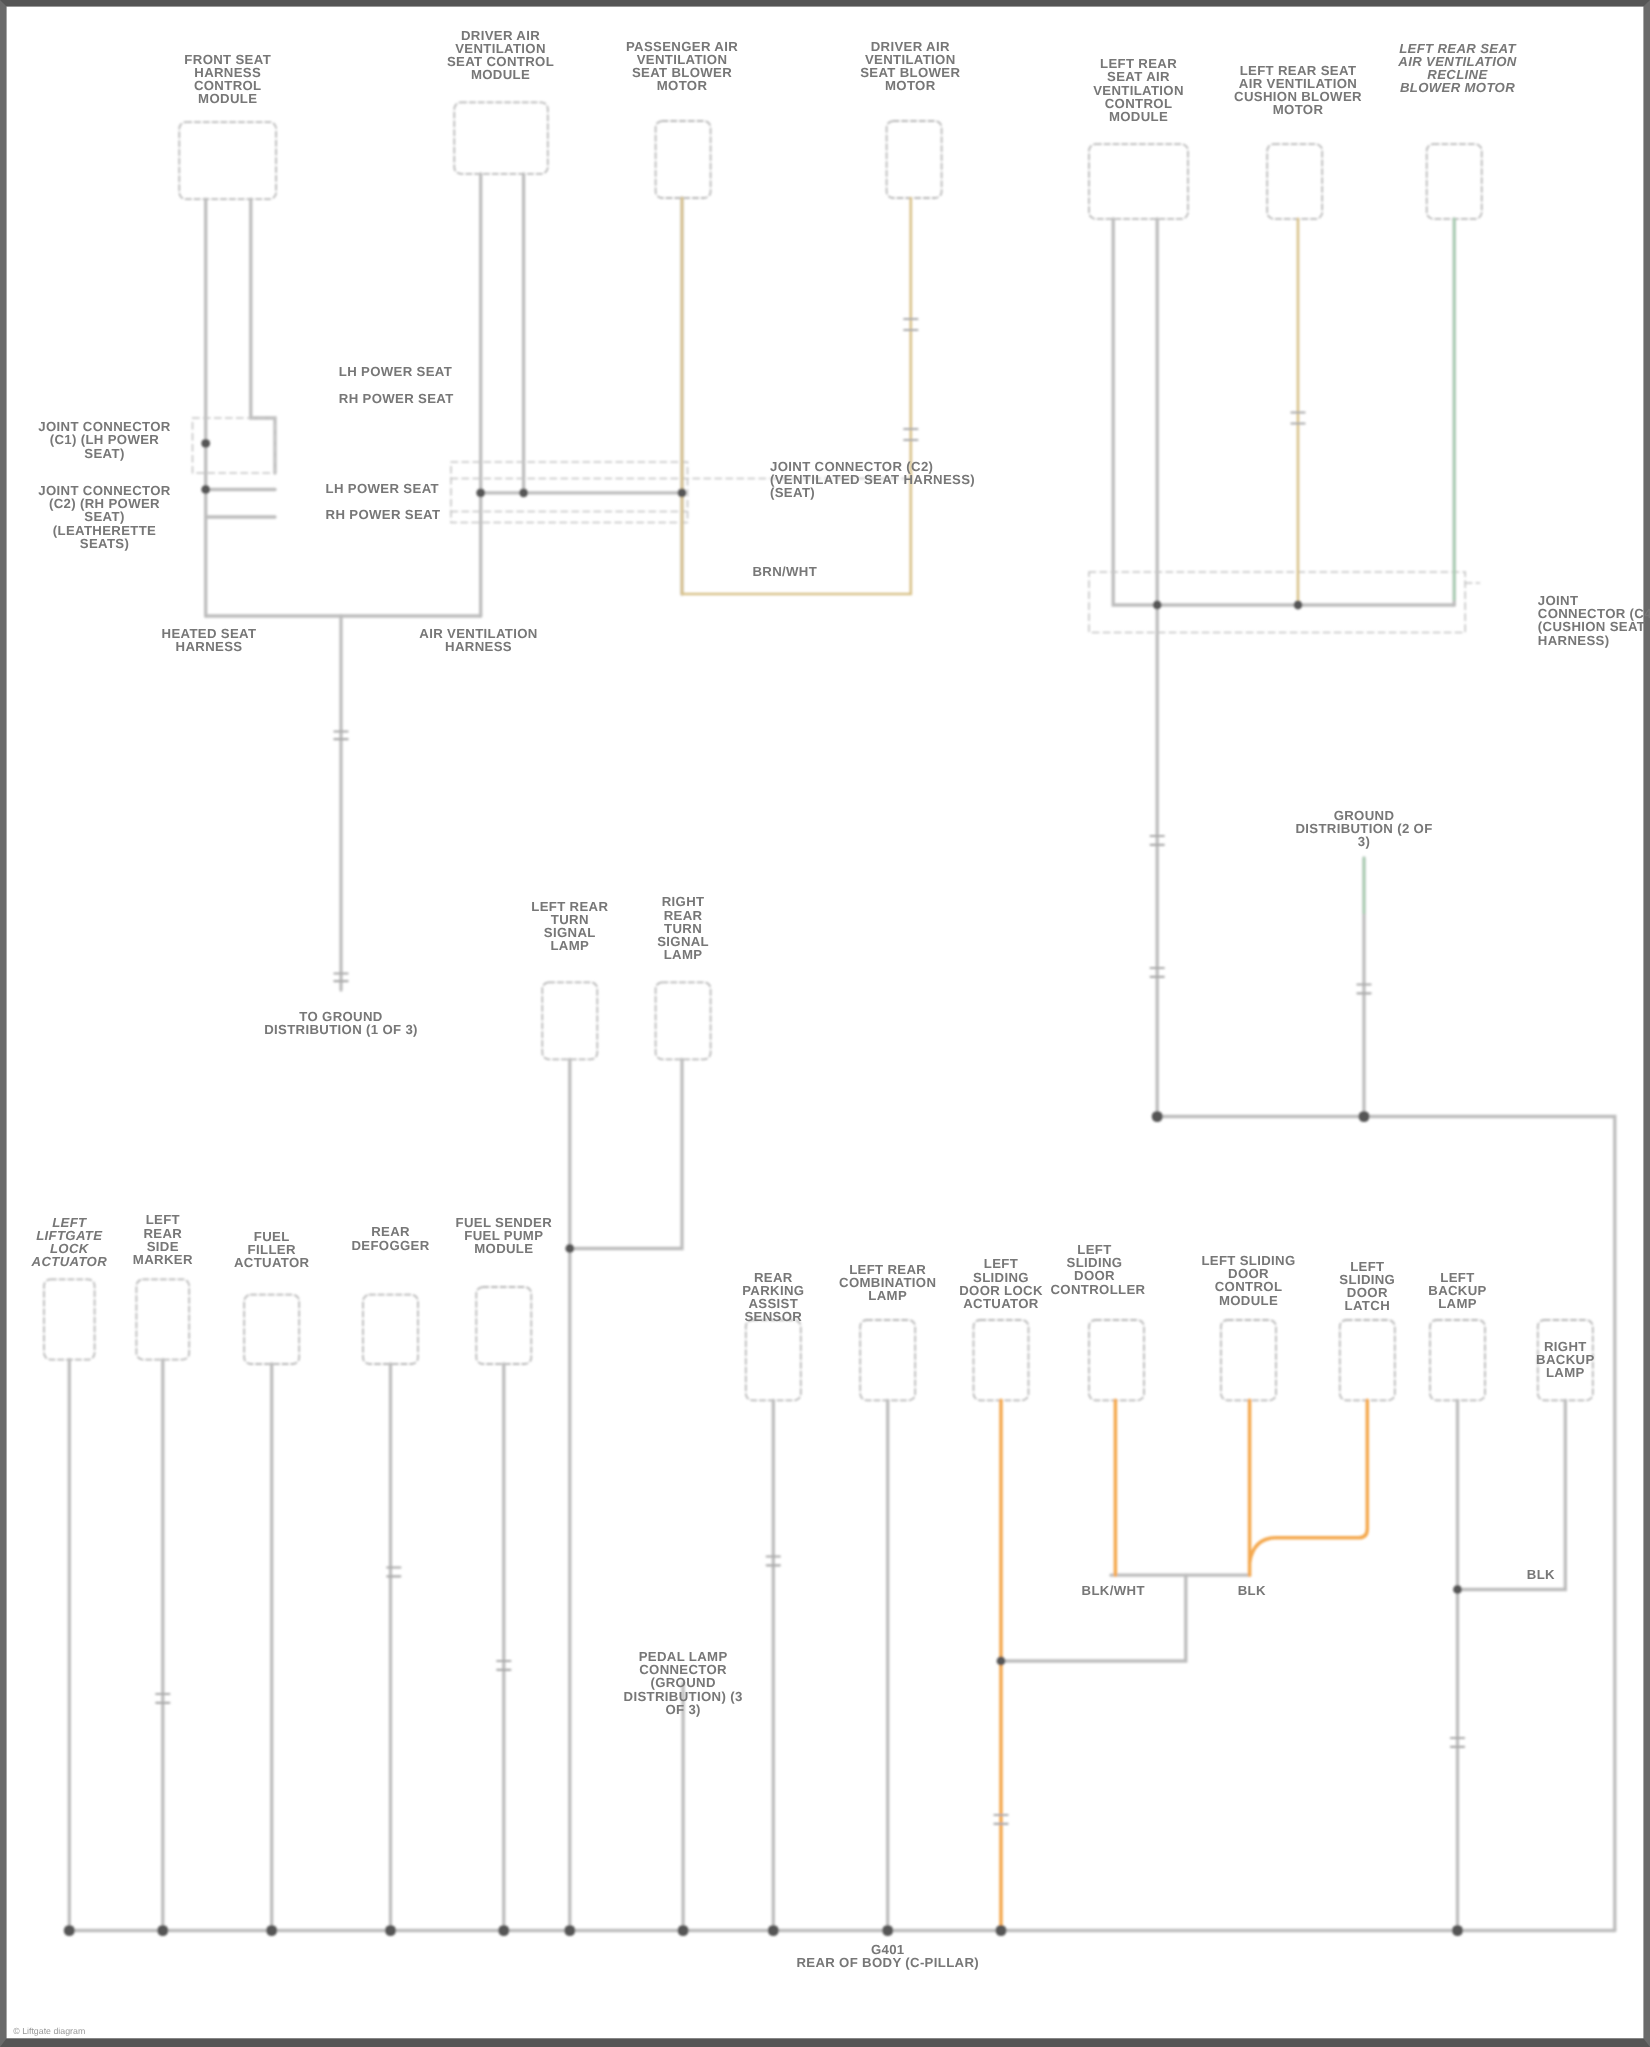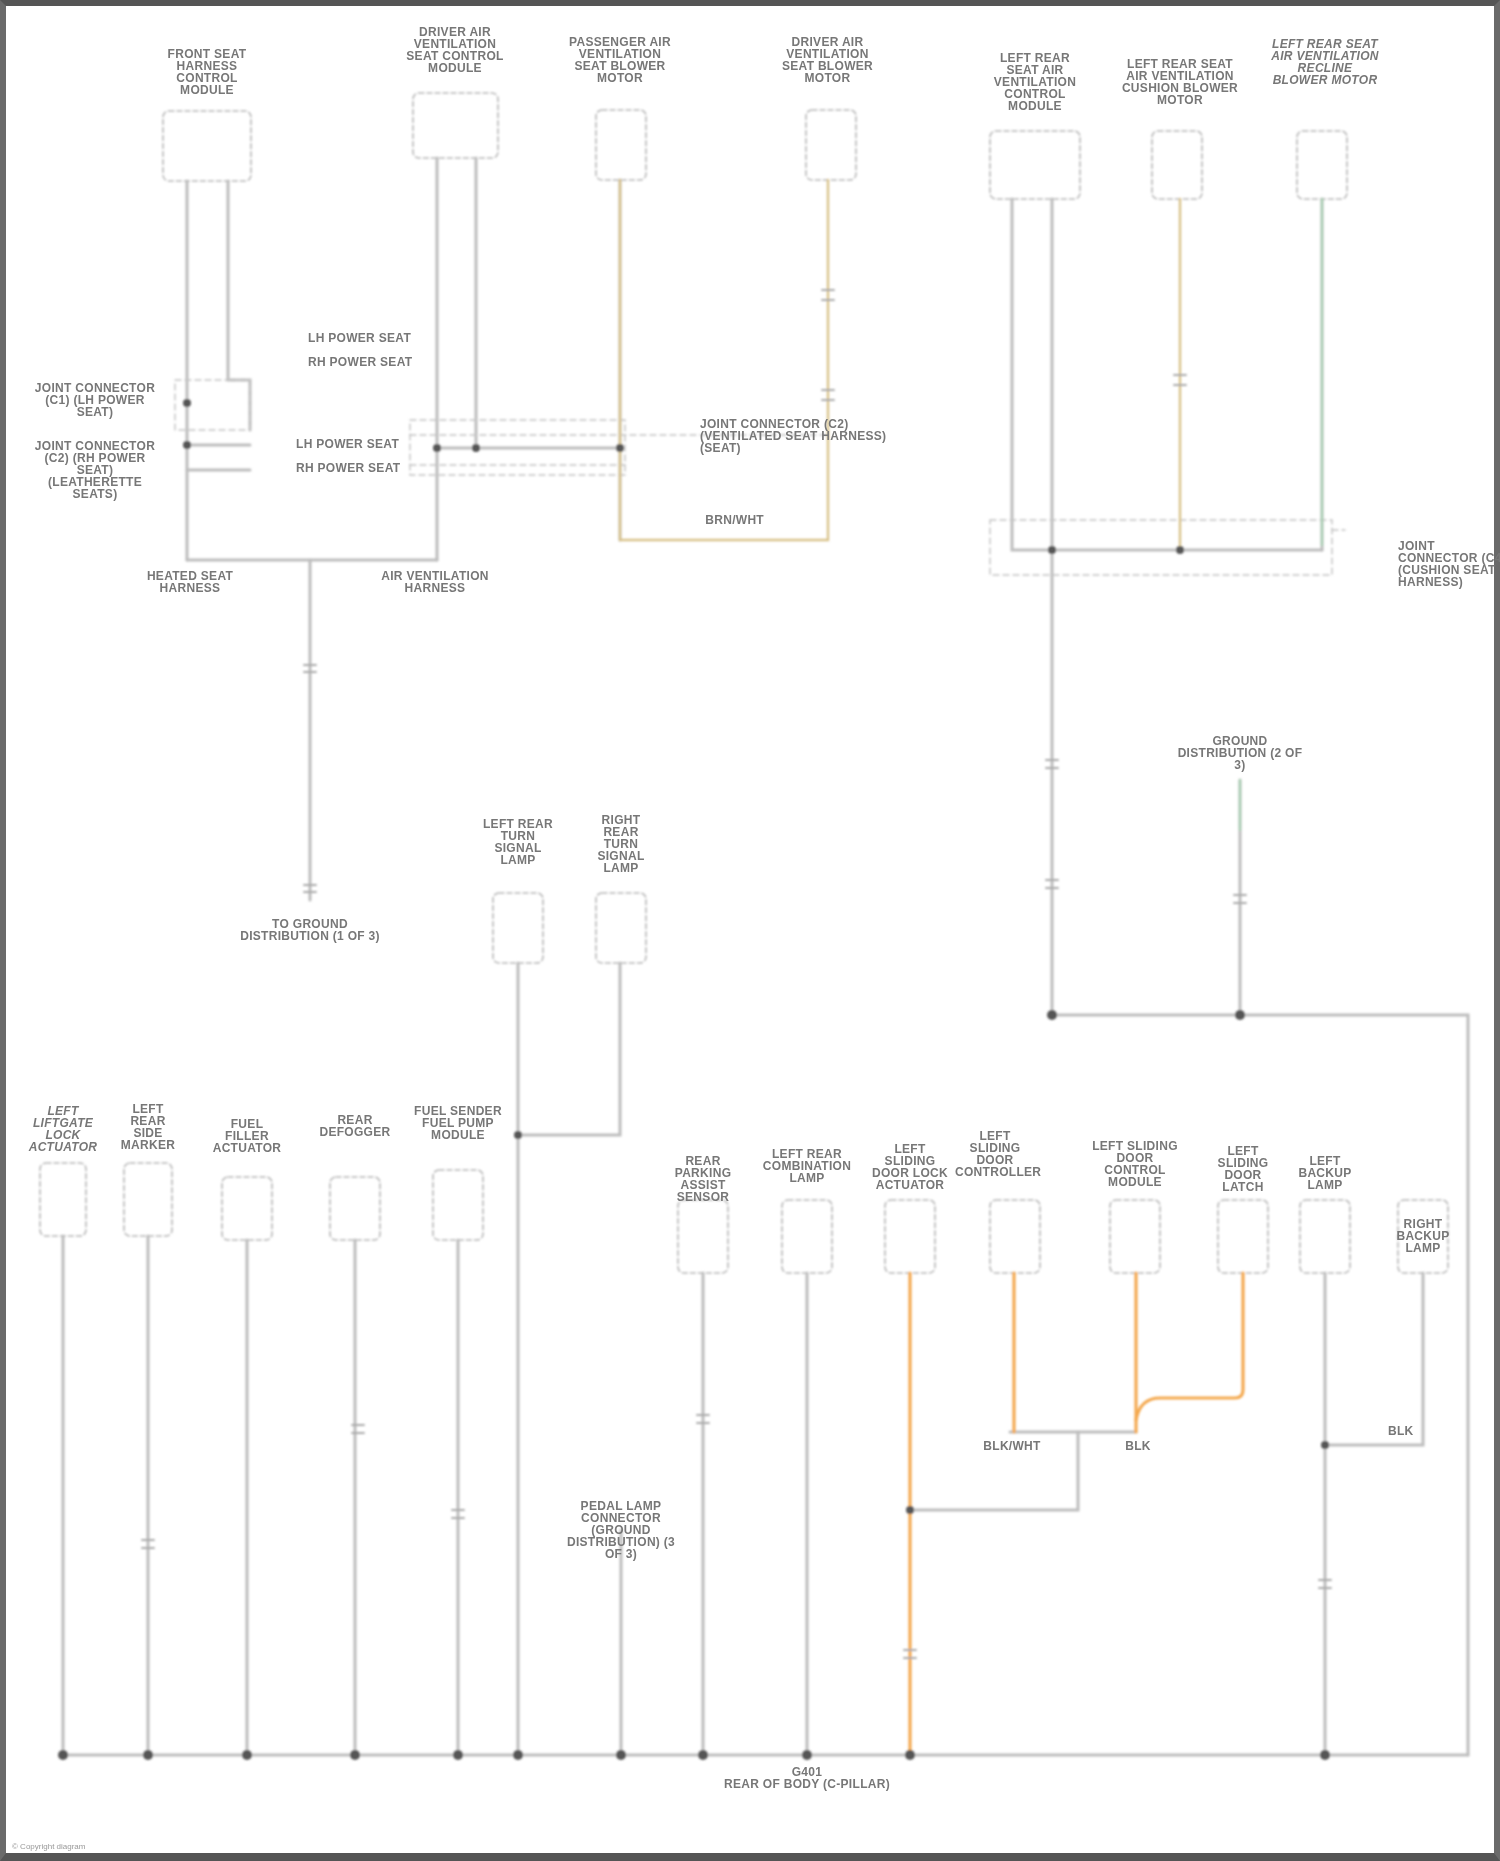--- a/index.html
+++ b/index.html
@@ -172,21 +172,21 @@
 <div class="lbl" style="left:1120px;top:58px;width:120px;">Left Rear Seat Air Ventilation Cushion Blower Motor</div>
 <div class="lbl" style="left:1270px;top:38px;width:110px;font-style:italic;">Left Rear Seat Air Ventilation Recline Blower Motor</div>
 
 <div class="lbl l" style="left:260px;top:332px;width:130px;">LH Power Seat</div>
 <div class="lbl l" style="left:260px;top:356px;width:130px;">RH Power Seat</div>
 <div class="lbl r" style="left:30px;top:382px;width:130px;">Joint Connector (C1) (LH Power Seat)</div>
 <div class="lbl r" style="left:30px;top:440px;width:130px;">Joint Connector (C2) (RH Power Seat) (Leatherette Seats)</div>
 <div class="lbl l" style="left:248px;top:438px;width:110px;">LH Power Seat</div>
 <div class="lbl l" style="left:248px;top:462px;width:110px;">RH Power Seat</div>
 <div class="lbl l" style="left:652px;top:418px;width:190px;">Joint Connector (C2) (Ventilated Seat Harness) (Seat)</div>
-<div class="lbl l" style="left:636px;top:514px;width:80px;text-align:right;">BRN/WHT</div>
+<div class="lbl l" style="left:636px;top:514px;width:80px;">BRN/WHT</div>
 <div class="lbl l" style="left:1350px;top:540px;width:120px;">Joint Connector (C4) (Cushion Seat Harness)</div>
 <div class="lbl" style="left:120px;top:570px;width:140px;">Heated Seat Harness</div>
 <div class="lbl" style="left:370px;top:570px;width:130px;">Air Ventilation Harness</div>
 <div class="lbl" style="left:240px;top:918px;width:140px;">To Ground Distribution (1 of 3)</div>
 <div class="lbl" style="left:1175px;top:735px;width:130px;">Ground Distribution (2 of 3)</div>
 
 <div class="lbl" style="left:480px;top:818px;width:76px;">Left Rear Turn Signal Lamp</div>
 <div class="lbl" style="left:590px;top:814px;width:62px;">Right Rear Turn Signal Lamp</div>
 
 <div class="lbl" style="left:22px;top:1105px;width:82px;font-style:italic;">Left Liftgate Lock Actuator</div>
@@ -204,13 +204,13 @@
 <div class="lbl" style="left:1292px;top:1155px;width:66px;">Left Backup Lamp</div>
 <div class="lbl" style="left:1390px;top:1218px;width:66px;">Right Backup Lamp</div>
 
 <div class="lbl" style="left:560px;top:1500px;width:122px;">Pedal Lamp Connector (Ground Distribution) (3 of 3)</div>
 <div class="lbl" style="left:982px;top:1440px;width:60px;">BLK/WHT</div>
 <div class="lbl" style="left:1118px;top:1440px;width:40px;">BLK</div>
 <div class="lbl l" style="left:1340px;top:1425px;width:40px;">BLK</div>
 <div class="lbl" style="left:772px;top:1766px;width:70px;">G401</div>
 <div class="lbl" style="left:720px;top:1778px;width:174px;">Rear of Body (C-Pillar)</div>
 
-<div class="footer">© Copyright diagram</div>
+<div class="footer">© Liftgate diagram</div>
 
 </body></html>

